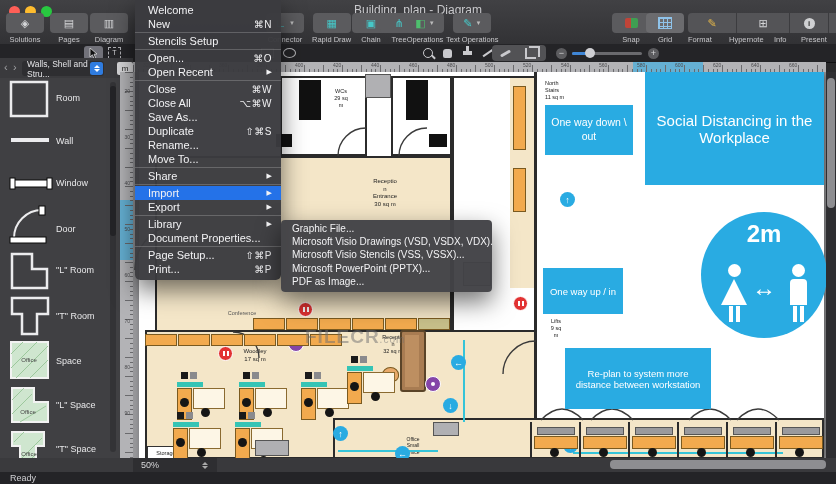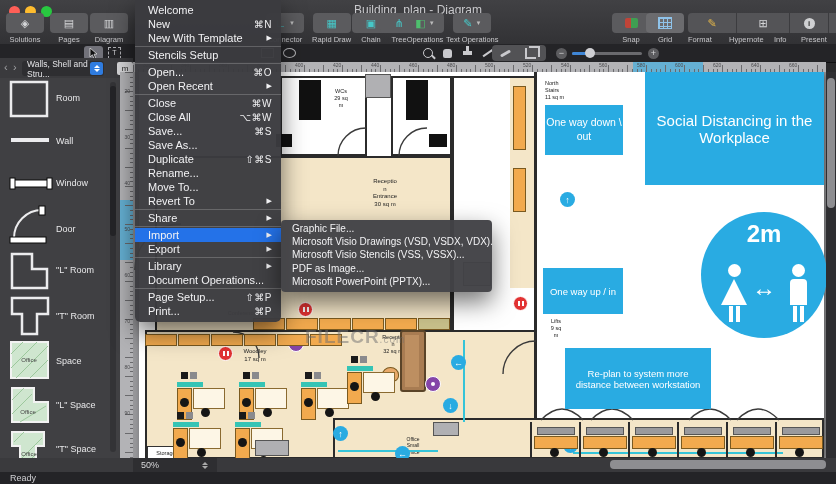--- a/index.html
+++ b/index.html
@@ -692,21 +692,21 @@
       <path d="M458,348 Q479,326 500,348"></path>
       <path d="M556,348 Q577,326 598,348"></path>
       <path d="M604,348 Q625,326 646,348"></path>
     </g>
   </svg>
 
   <div class="cyan" style="left:205px;top:378px;width:100px;height:2px"></div>
   <div class="cyan" style="left:330px;top:268px;width:2px;height:82px"></div>
   <div class="cyan" style="left:440px;top:380px;width:210px;height:2px"></div>
 
-  <div class="sign" style="left:412px;top:33px;width:78px;height:50px;font-size:10.5px;line-height:1.3">One way down \ out</div>
+  <div class="sign" style="left:412px;top:33px;width:88px;height:50px;font-size:10.5px;line-height:1.3">One way down \ out</div>
   <div class="sign" style="left:512px;top:0;width:179px;height:113px;font-size:15px;padding:0 10px;box-sizing:border-box">Social Distancing in the Workplace</div>
   <div class="sign" style="left:410px;top:196px;width:80px;height:46px;font-size:9.5px" actable="true">One way up / in</div>
   <div class="sign" style="left:432px;top:276px;width:146px;height:61px;font-size:9.5px;padding:0 8px;box-sizing:border-box">Re-plan to system more distance between workstation</div>
 
   <div id="twoM">
     <div class="dist">2m</div>
     <div class="fig" style="left:20px">
       <div class="fhead"></div>
         <div class="fdress"></div>
       <div class="flegs">
@@ -872,24 +872,20 @@
 
 <div class="abs" id="menu">
   <div class="mi">
       <span>Welcome</span>
       <span class="sc"></span>
     </div>
   <div class="mi">
       <span>New</span>
       <span class="sc">⌘N</span>
     </div>
-  <div class="mi">
-      <span>New With Template</span>
-      <span class="ar">▶</span>
-    </div>
   <div class="msep"></div>
   <div class="mi">
       <span>Stencils Setup</span>
       <span class="sc"></span>
     </div>
   <div class="msep"></div>
   <div class="mi">
       <span>Open...</span>
       <span class="sc">⌘O</span>
     </div>
@@ -900,42 +896,34 @@
   <div class="msep"></div>
   <div class="mi">
       <span>Close</span>
       <span class="sc">⌘W</span>
     </div>
   <div class="mi">
       <span>Close All</span>
       <span class="sc">⌥⌘W</span>
     </div>
   <div class="mi">
-      <span>Save...</span>
-      <span class="sc">⌘S</span>
-    </div>
-  <div class="mi">
       <span>Save As...</span>
       <span class="sc"></span>
     </div>
   <div class="mi">
       <span>Duplicate</span>
       <span class="sc">⇧⌘S</span>
     </div>
   <div class="mi">
       <span>Rename...</span>
       <span class="sc"></span>
     </div>
   <div class="mi">
       <span>Move To...</span>
       <span class="sc"></span>
-    </div>
-  <div class="mi">
-      <span>Revert To</span>
-      <span class="ar">▶</span>
     </div>
   <div class="msep"></div>
   <div class="mi">
       <span>Share</span>
       <span class="ar">▶</span>
     </div>
   <div class="msep"></div>
   <div class="mi hl">
       <span>Import</span>
       <span class="ar">▶</span>
@@ -943,21 +931,21 @@
   <div class="mi">
       <span>Export</span>
       <span class="ar">▶</span>
     </div>
   <div class="msep"></div>
   <div class="mi">
       <span>Library</span>
       <span class="ar">▶</span>
     </div>
   <div class="mi">
-      <span>Document Operations...</span>
+      <span>Document Properties...</span>
       <span class="sc"></span>
     </div>
   <div class="msep"></div>
   <div class="mi">
       <span>Page Setup...</span>
       <span class="sc">⇧⌘P</span>
     </div>
   <div class="mi">
       <span>Print...</span>
       <span class="sc">⌘P</span>
@@ -968,18 +956,18 @@
   <div class="smi">
       <span>Graphic File...</span>
     </div>
   <div class="smi">
       <span>Microsoft Visio Drawings (VSD, VSDX, VDX)...</span>
     </div>
   <div class="smi">
       <span>Microsoft Visio Stencils (VSS, VSSX)...</span>
     </div>
   <div class="smi">
+      <span>Microsoft PowerPoint (PPTX)...</span>
+    </div>
+  <div class="smi">
       <span>PDF as Image...</span>
     </div>
-  <div class="smi">
-      <span>Microsoft PowerPoint (PPTX)...</span>
-    </div>
 </div>
 
 </body></html>

